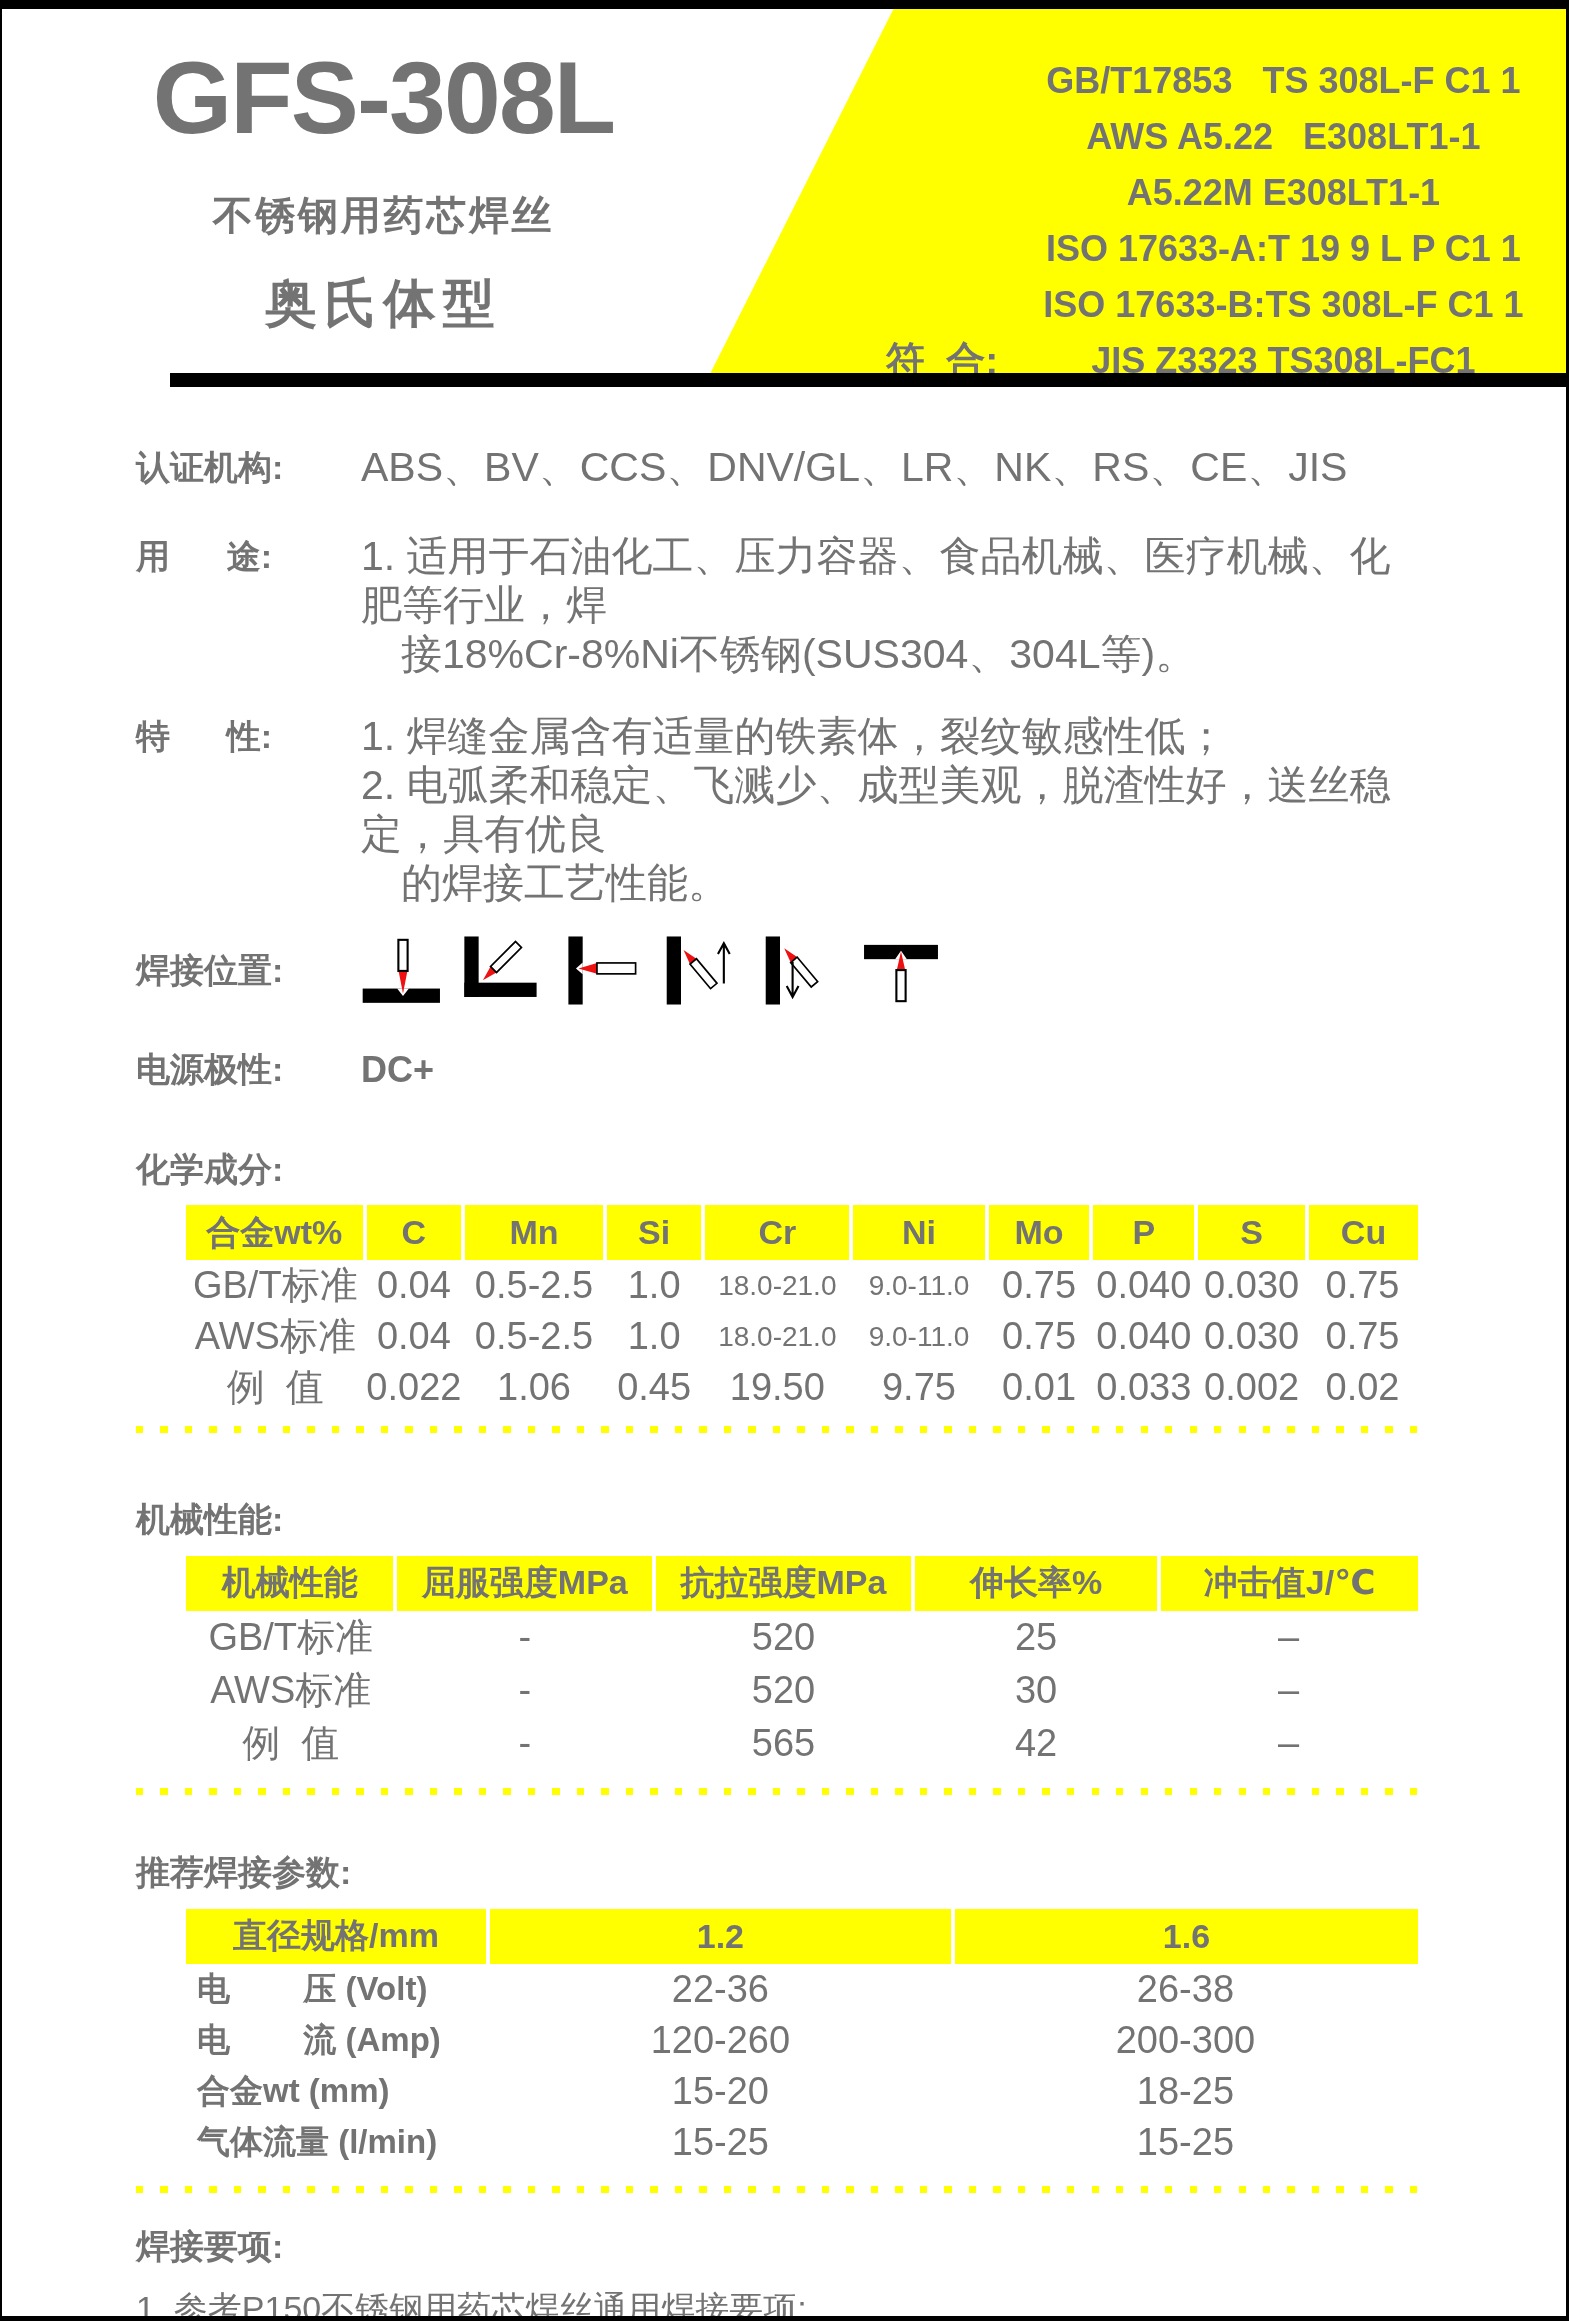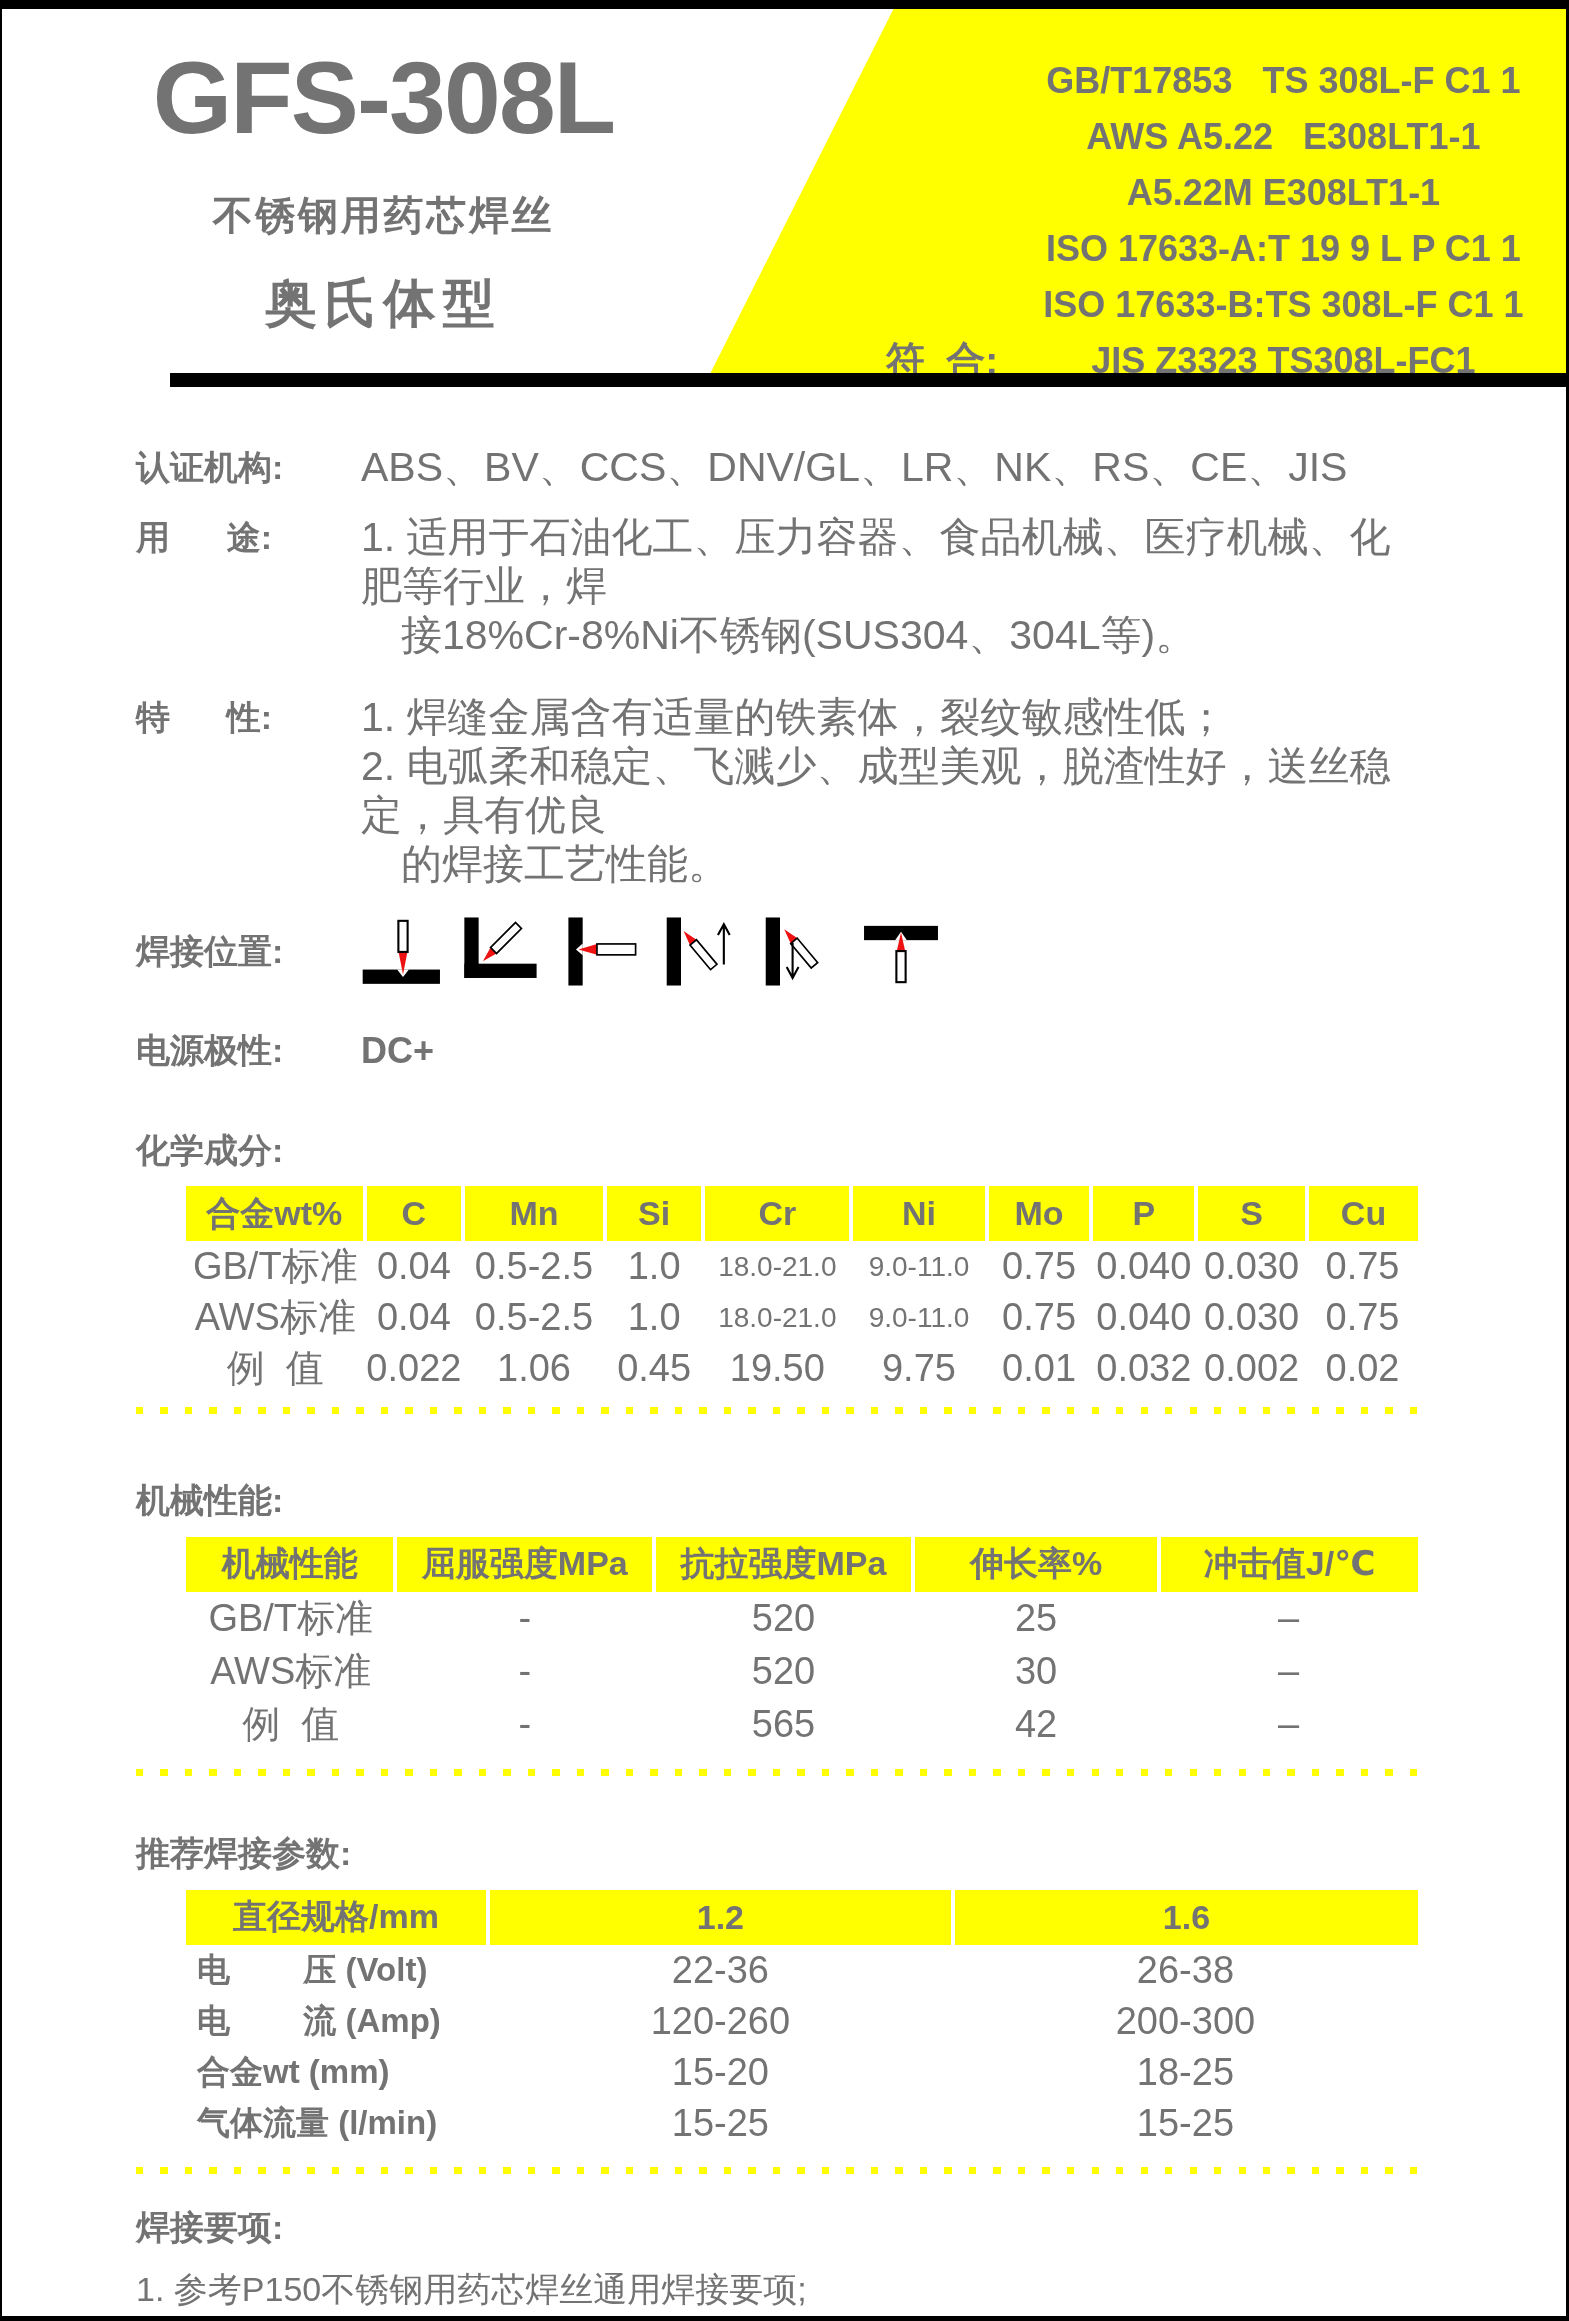--- a/index.html
+++ b/index.html
@@ -38,21 +38,21 @@
   .standards-lines{flex:1;text-align:center;}
   .std-line{font-size:36px;font-weight:bold;line-height:56px;}
 
   
   .content{padding:0 145px 0 134px;}
   .row{display:flex;align-items:flex-start;}
   .lbl{flex:none;width:225px;font-size:34px;font-weight:bold;line-height:49px;}
   .val{flex:1;font-size:41px;line-height:49px;}
   .line-indent{padding-left:40px;}
   .cert-row{margin-top:56px;}
-  .usage-row{margin-top:21px;}
+  .usage-row{margin-top:40px;}
   .feature-row{margin-top:33px;}
   .polarity-row{margin-top:36px;}
   .polarity-val{font-size:36px;font-weight:bold;}
   .positions-row{margin-top:23.6px;align-items:center;}
   .positions-icons{display:flex;gap:15.5px;align-items:center;}
   .pos-icon{width:84px;height:77px;flex:none;}
 
   .section-heading{font-size:34px;font-weight:bold;margin:0;}
   .chem-heading{margin-top:53px;}
   .mech-heading{margin-top:64px;}
@@ -247,21 +247,21 @@
         <td>0.75</td>
       </tr>
       <tr>
         <td class="pre">例  值</td>
         <td>0.022</td>
         <td>1.06</td>
         <td>0.45</td>
         <td>19.50</td>
         <td>9.75</td>
         <td>0.01</td>
-        <td>0.032</td>
+        <td>0.033</td>
         <td>0.002</td>
         <td>0.02</td>
       </tr>
     </tbody>
       </table>
     <div class="dotted"></div>
 
     <div class="section-heading mech-heading">机械性能:</div>
     <table class="mech-table">
       <colgroup>

